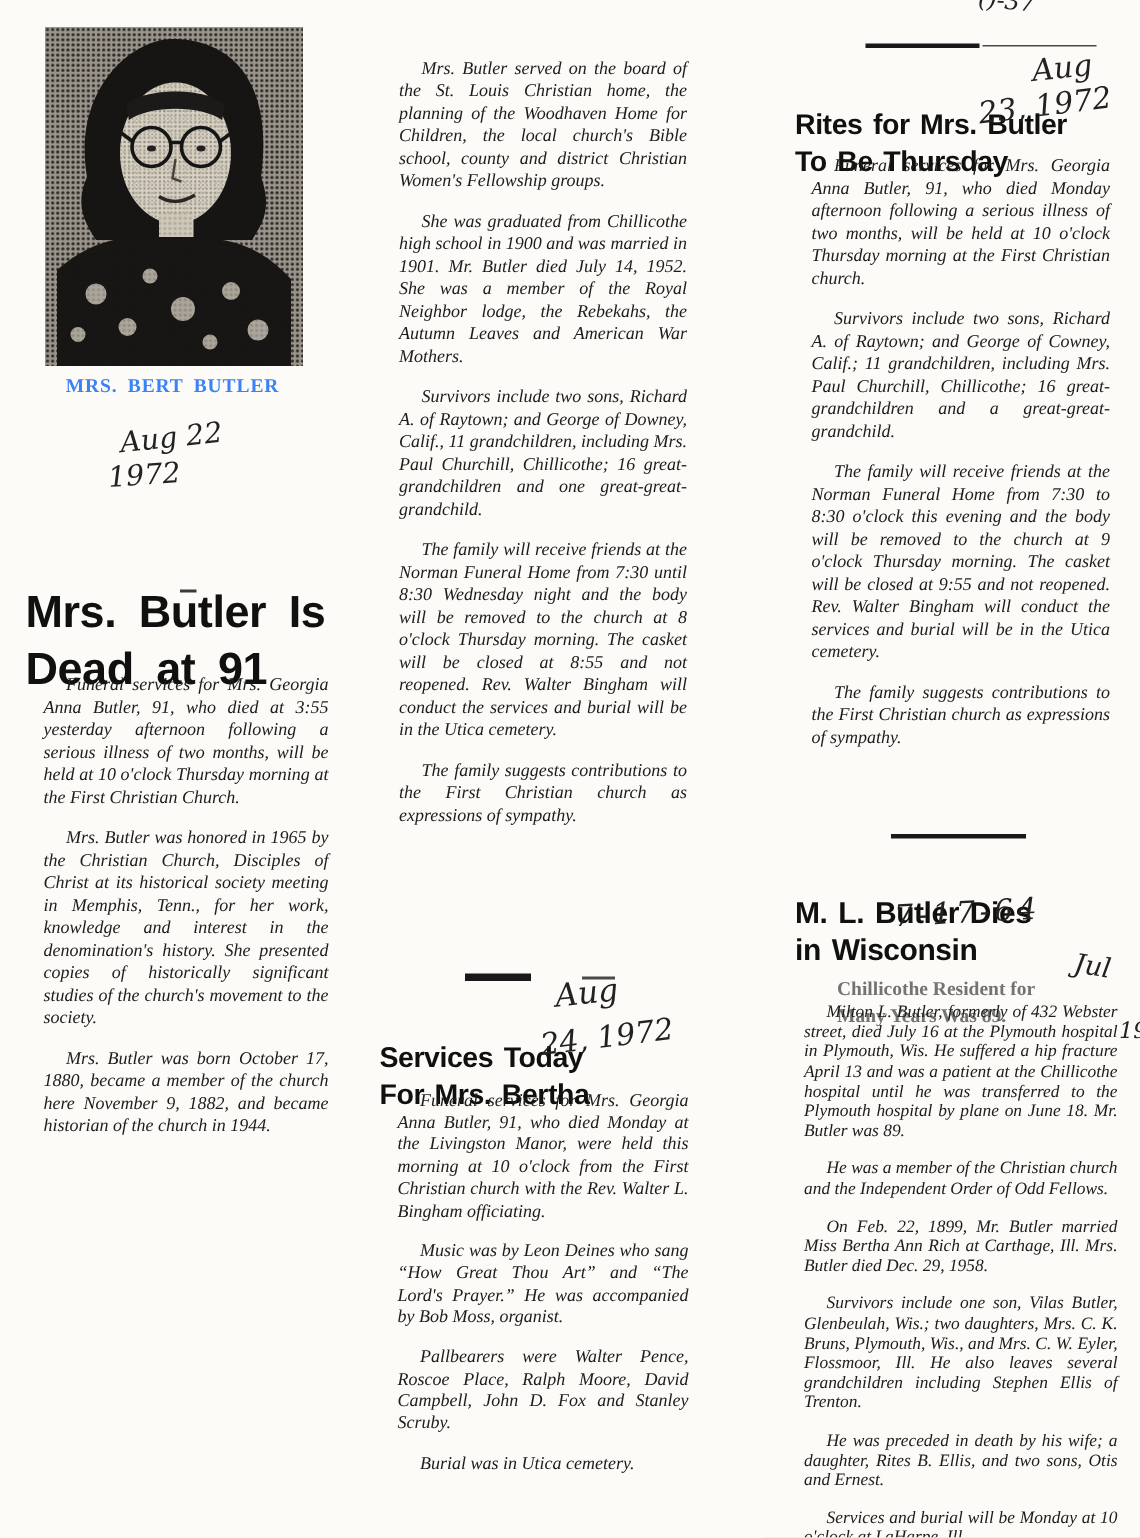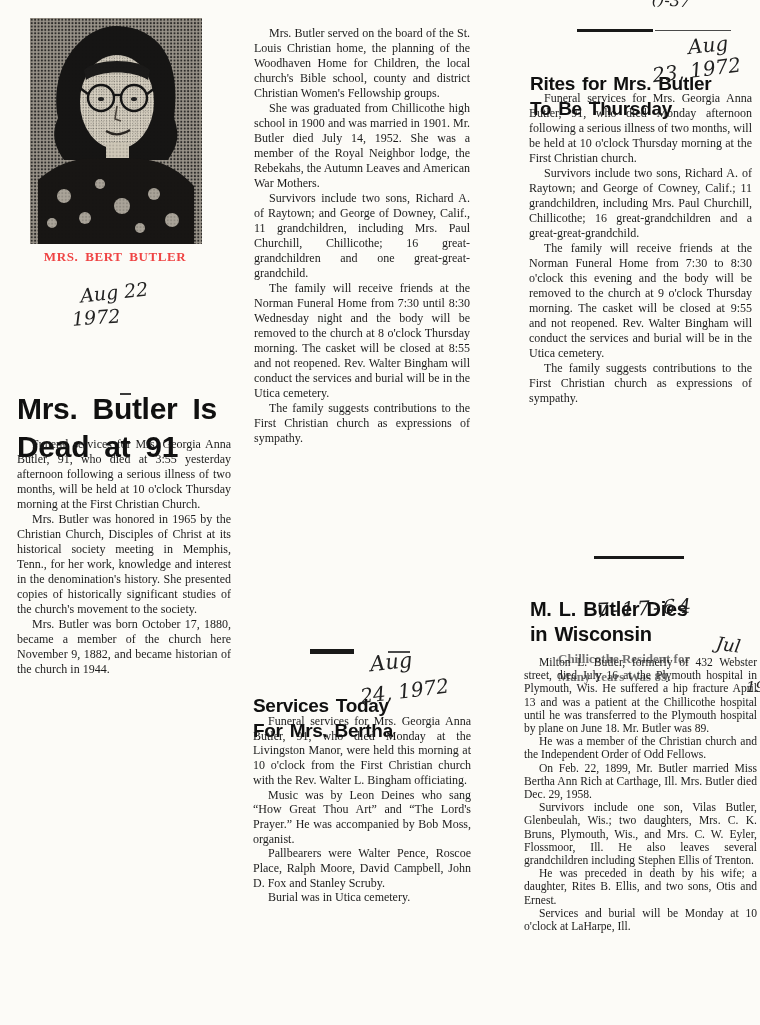--- a/index.html
+++ b/index.html
@@ -6,42 +6,42 @@
   .page{
     position:relative;width:760px;height:1025px;margin:0 auto;
     background:#fcfbf7;overflow:hidden;
     font-family:"Liberation Serif", serif;color:#1b1b1b;
   }
   
   .photo-wrap{position:absolute;left:30px;top:18px;width:172px;height:226px;}
   .photo-caption{
     position:absolute;left:15px;top:249px;width:200px;text-align:center;
     font-family:"Liberation Serif", serif;font-weight:bold;font-size:13px;
-    letter-spacing:.6px;word-spacing:3px;color:#ef4444;
+    letter-spacing:.6px;word-spacing:3px;color:#3b82f6;
   }
   
   .hand{
     position:absolute;font-family:"DejaVu Serif", serif;font-style:italic;
     color:#222;white-space:nowrap;
   }
   
   .headline{
     position:absolute;font-family:"Liberation Sans", sans-serif;
     font-weight:bold;color:#101010;white-space:nowrap;letter-spacing:-.3px;margin-top:34px;
   }
   .headline-xl{font-size:30px;line-height:38px;word-spacing:7px;}
   .headline-md{font-size:19px;line-height:26px;word-spacing:2px;}
   .headline-ml{font-size:20px;line-height:25px;word-spacing:2px;}
   .subhead{
     position:absolute;font-family:"Liberation Serif", serif;font-weight:bold;
     font-size:13px;line-height:18px;color:#737373;white-space:nowrap;margin-top:36px;
   }
   
   .col-body{position:absolute;font-size:12px;line-height:15px;}
-  .col-body p{margin:0;text-indent:15px;text-align:justify;color:#1c1c1c;}
+  .col-body p{margin:12px;text-indent:15px;text-align:justify;color:#1c1c1c;font-style:italic;}
   .tight{font-size:11.6px;line-height:13.2px;}
   .mid-tight{line-height:14.7px;}
   
   .rule{position:absolute;background:#191919;}
   .rule-light{position:absolute;background:#4a4a4a;}
   .stray{position:absolute;background:#3a3a3a;}
 </style>
 </head>
 <body>
 

